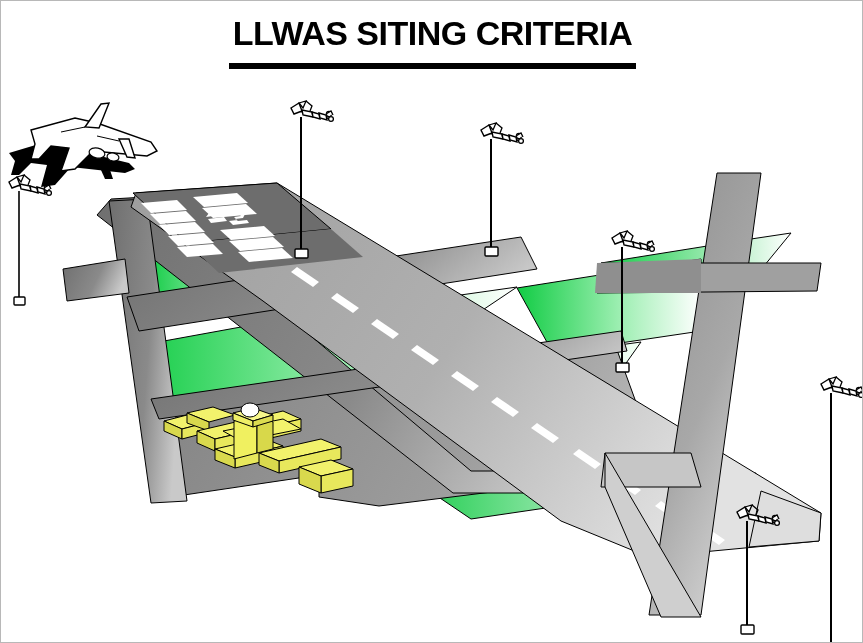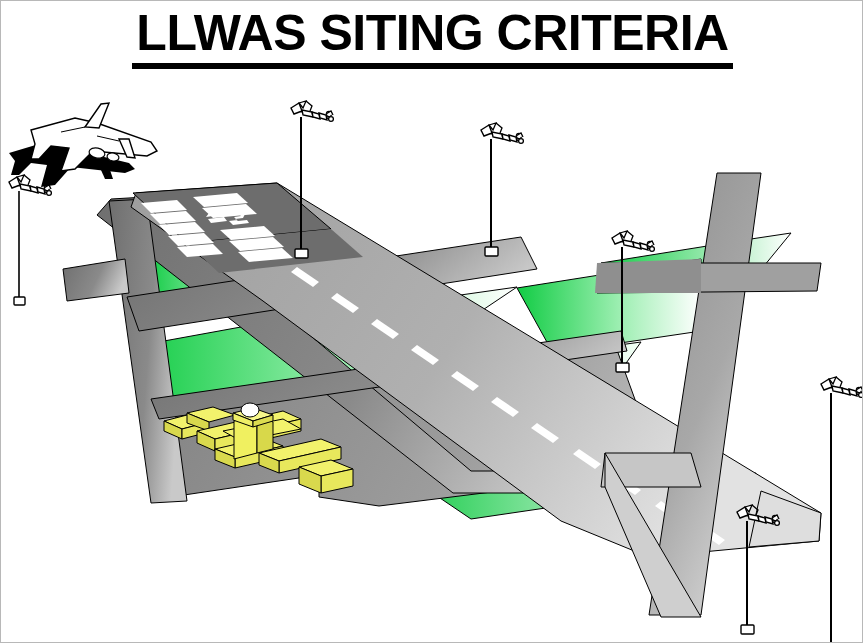--- a/index.html
+++ b/index.html
@@ -27,21 +27,21 @@
     position: absolute;
     left: 0;
     top: 4px;
     width: 863px;
     text-align: center;
     user-select: none;
   }
   #title-text {
     display: inline-block;
     font-family: "Liberation Sans", sans-serif;
-    font-size: 50px;
+    font-size: 34px;
     font-weight: bold;
     letter-spacing: -0.5px;
     color: #000000;
     line-height: 56px;
     padding: 0 4px 2px 4px;
     border-bottom: 6px solid #000000;
     white-space: nowrap;
   }
   #scene {
     position: absolute;

